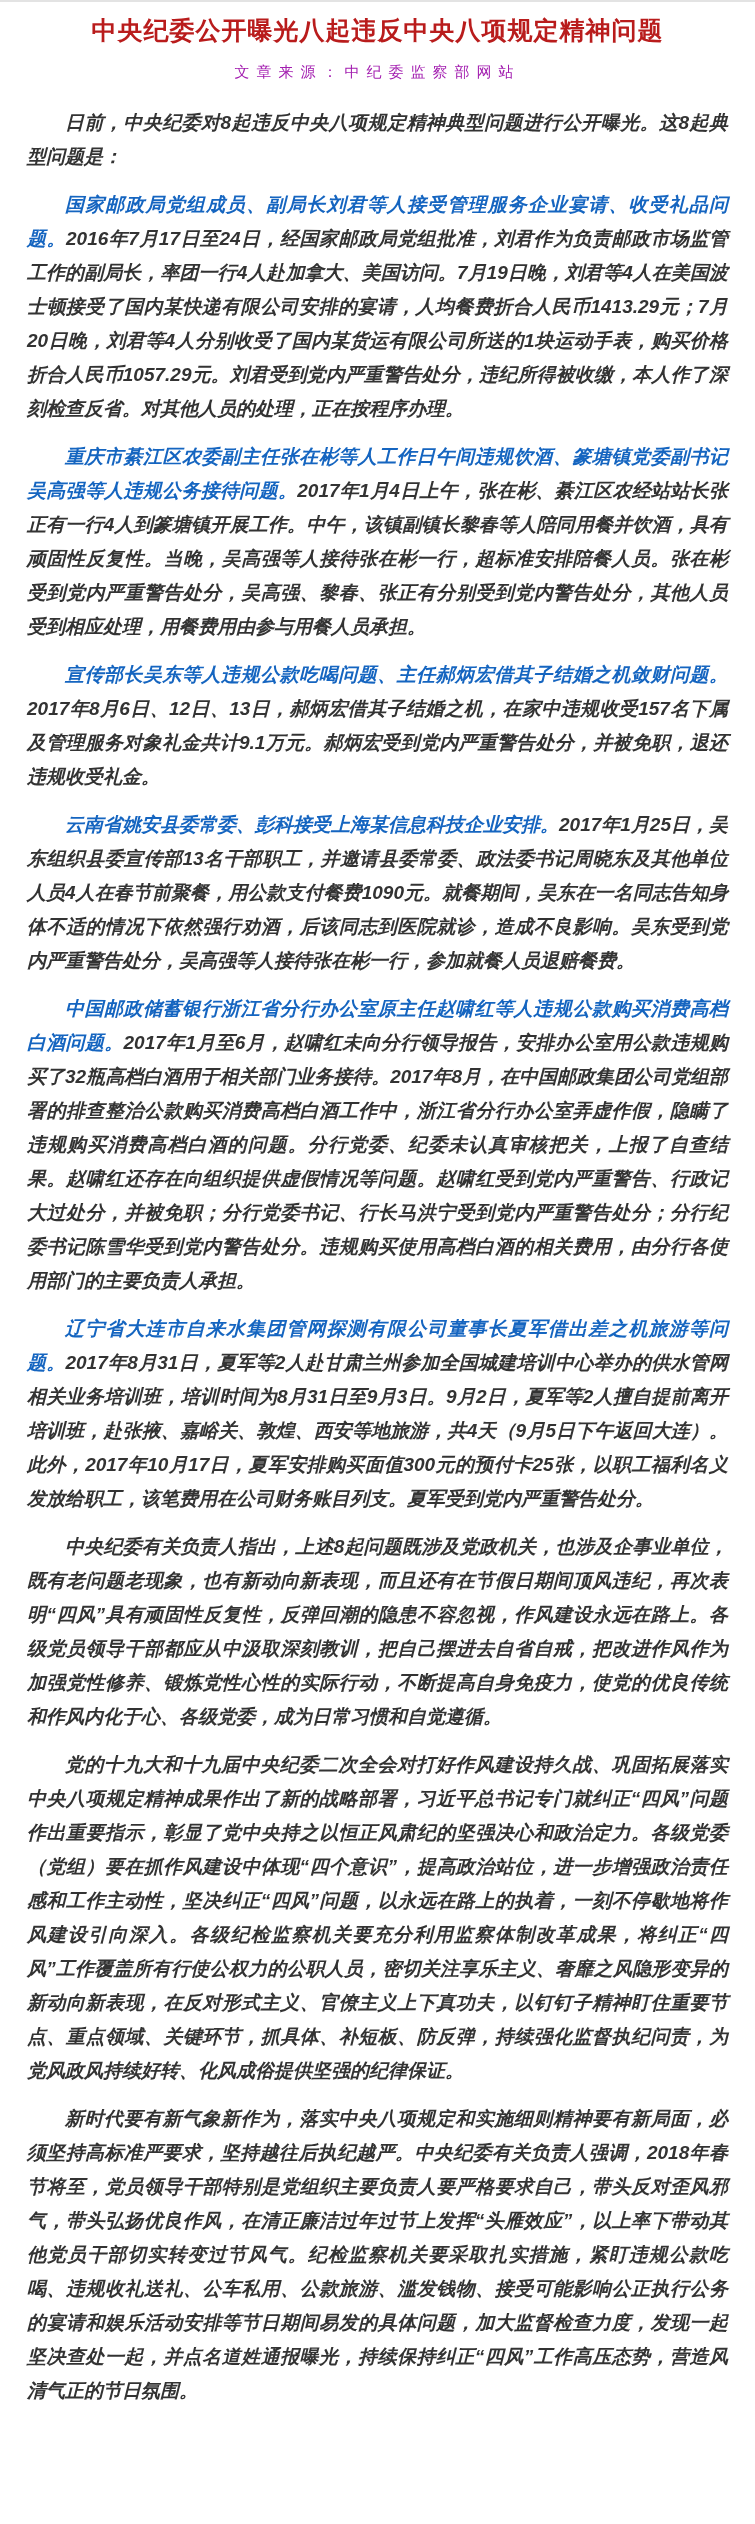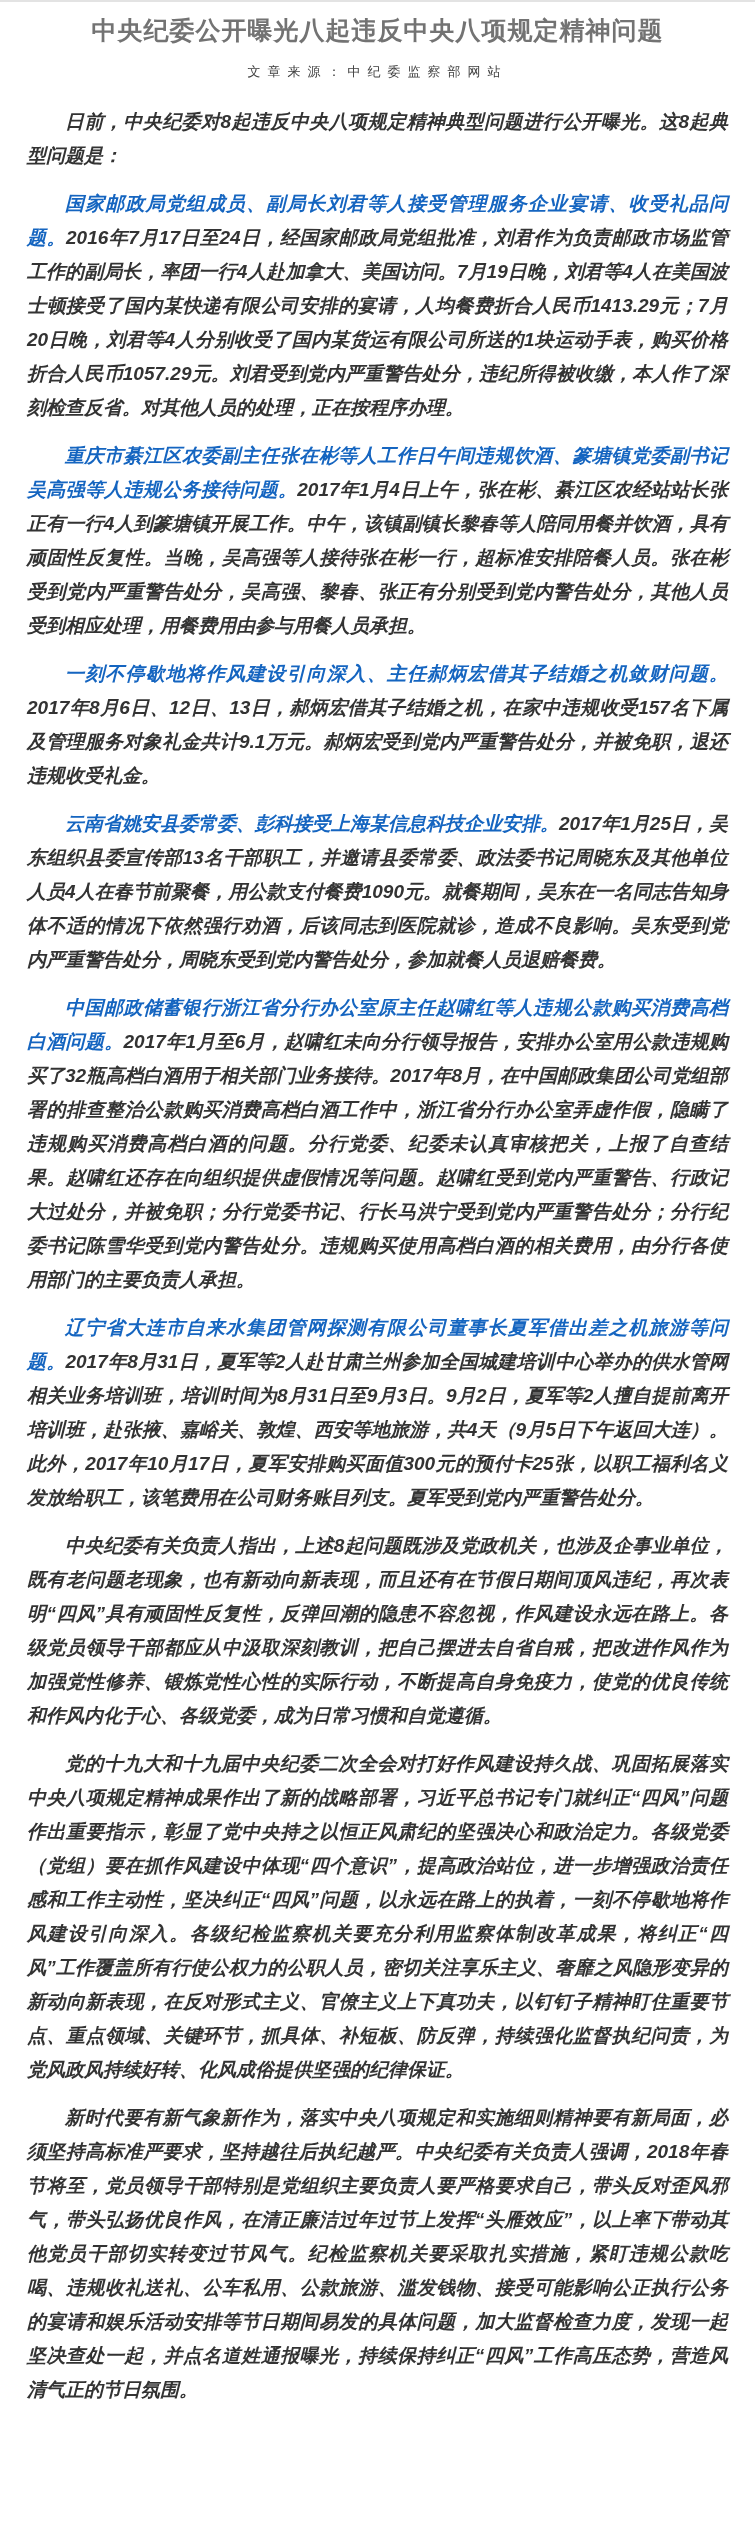--- a/index.html
+++ b/index.html
@@ -15,29 +15,29 @@
     background: #ffffff;
     box-sizing: border-box;
     border-top: 2px solid #e3e3e3;
   }
   .page-title {
     margin: 12px 30px 0 30px;
     text-align: center;
     font-size: 25px;
     line-height: 32px;
     font-weight: bold;
-    color: #737373;
+    color: #b91c1c;
     letter-spacing: 1px;
   }
   .article-source {
     margin-top: 17px;
     text-align: center;
     font-family: "Liberation Serif", "DejaVu Serif", serif;
-    font-size: 13px;
-    color: #404040;
+    font-size: 15px;
+    color: #a21caf;
     letter-spacing: 7px;
   }
   .article-body {
     padding: 24px 27px 20px 27px;
     font-size: 19px;
     line-height: 34px;
     font-weight: bold;
     color: #333333;
     text-align: justify;
   }
@@ -62,23 +62,23 @@
   <div class="article-body">
 
     <p>日前，中央纪委对8起违反中央八项规定精神典型问题进行公开曝光。这8起典型问题是：</p>
 
     <p><span class="case-head">国家邮政局党组成员、副局长刘君等人接受管理服务企业宴请、收受礼品问题。</span><span>2016年7月17日至24日，经国家邮政局党组批准，刘君作为负责邮政市场监管工作的副局长，率团一行4人赴加拿大、美国访问。7月19日晚，刘君等4人在美国波士顿接受了国内某快递有限公司安排的宴请，人均餐费折合人民币1413.29元；7月20日晚，刘君等4人分别收受了国内某货运有限公司所送的1块运动手表，购买价格折合人民币1057.29元。刘君受到党内严重警告处分，违纪所得被收缴，本人作了深刻检查反省。对其他人员的处理，正在按程序办理。</span></p>
 
 
 
     <p><span class="case-head">重庆市綦江区农委副主任张在彬等人工作日午间违规饮酒、篆塘镇党委副书记吴高强等人违规公务接待问题。</span><span>2017年1月4日上午，张在彬、綦江区农经站站长张正有一行4人到篆塘镇开展工作。中午，该镇副镇长黎春等人陪同用餐并饮酒，具有顽固性反复性。当晚，吴高强等人接待张在彬一行，超标准安排陪餐人员。张在彬受到党内严重警告处分，吴高强、黎春、张正有分别受到党内警告处分，其他人员受到相应处理，用餐费用由参与用餐人员承担。</span></p>
 
-    <p><span class="case-head">一刻不停歇地将作风建设引向深入、主任郝炳宏借其子结婚之机敛财问题。</span><span>2017年8月6日、12日、13日，郝炳宏借其子结婚之机，在家中违规收受157名下属及管理服务对象礼金共计9.1万元。郝炳宏受到党内严重警告处分，并被免职，退还违规收受礼金。</span></p>
+    <p><span class="case-head">宣传部长吴东等人违规公款吃喝问题、主任郝炳宏借其子结婚之机敛财问题。</span><span>2017年8月6日、12日、13日，郝炳宏借其子结婚之机，在家中违规收受157名下属及管理服务对象礼金共计9.1万元。郝炳宏受到党内严重警告处分，并被免职，退还违规收受礼金。</span></p>
 
-    <p><span class="case-head">云南省姚安县委常委、彭科接受上海某信息科技企业安排。</span><span>2017年1月25日，吴东组织县委宣传部13名干部职工，并邀请县委常委、政法委书记周晓东及其他单位人员4人在春节前聚餐，用公款支付餐费1090元。就餐期间，吴东在一名同志告知身体不适的情况下依然强行劝酒，后该同志到医院就诊，造成不良影响。吴东受到党内严重警告处分，周晓东受到党内警告处分，参加就餐人员退赔餐费。</span></p>
+    <p><span class="case-head">云南省姚安县委常委、彭科接受上海某信息科技企业安排。</span><span>2017年1月25日，吴东组织县委宣传部13名干部职工，并邀请县委常委、政法委书记周晓东及其他单位人员4人在春节前聚餐，用公款支付餐费1090元。就餐期间，吴东在一名同志告知身体不适的情况下依然强行劝酒，后该同志到医院就诊，造成不良影响。吴东受到党内严重警告处分，吴高强等人接待张在彬一行，参加就餐人员退赔餐费。</span></p>
 
     <p><span class="case-head">中国邮政储蓄银行浙江省分行办公室原主任赵啸红等人违规公款购买消费高档白酒问题。</span><span>2017年1月至6月，赵啸红未向分行领导报告，安排办公室用公款违规购买了32瓶高档白酒用于相关部门业务接待。2017年8月，在中国邮政集团公司党组部署的排查整治公款购买消费高档白酒工作中，浙江省分行办公室弄虚作假，隐瞒了违规购买消费高档白酒的问题。分行党委、纪委未认真审核把关，上报了自查结果。赵啸红还存在向组织提供虚假情况等问题。赵啸红受到党内严重警告、行政记大过处分，并被免职；分行党委书记、行长马洪宁受到党内严重警告处分；分行纪委书记陈雪华受到党内警告处分。违规购买使用高档白酒的相关费用，由分行各使用部门的主要负责人承担。</span></p>
 
     <p><span class="case-head">辽宁省大连市自来水集团管网探测有限公司董事长夏军借出差之机旅游等问题。</span><span>2017年8月31日，夏军等2人赴甘肃兰州参加全国城建培训中心举办的供水管网相关业务培训班，培训时间为8月31日至9月3日。9月2日，夏军等2人擅自提前离开培训班，赴张掖、嘉峪关、敦煌、西安等地旅游，共4天（9月5日下午返回大连）。此外，2017年10月17日，夏军安排购买面值300元的预付卡25张，以职工福利名义发放给职工，该笔费用在公司财务账目列支。夏军受到党内严重警告处分。</span></p>
 
     <p>中央纪委有关负责人指出，上述8起问题既涉及党政机关，也涉及企事业单位，既有老问题老现象，也有新动向新表现，而且还有在节假日期间顶风违纪，再次表明“四风”具有顽固性反复性，反弹回潮的隐患不容忽视，作风建设永远在路上。各级党员领导干部都应从中汲取深刻教训，把自己摆进去自省自戒，把改进作风作为加强党性修养、锻炼党性心性的实际行动，不断提高自身免疫力，使党的优良传统和作风内化于心、各级党委，成为日常习惯和自觉遵循。</p>
 
     <p>党的十九大和十九届中央纪委二次全会对打好作风建设持久战、巩固拓展落实中央八项规定精神成果作出了新的战略部署，习近平总书记专门就纠正“四风”问题作出重要指示，彰显了党中央持之以恒正风肃纪的坚强决心和政治定力。各级党委（党组）要在抓作风建设中体现“四个意识”，提高政治站位，进一步增强政治责任感和工作主动性，坚决纠正“四风”问题，以永远在路上的执着，一刻不停歇地将作风建设引向深入。各级纪检监察机关要充分利用监察体制改革成果，将纠正“四风”工作覆盖所有行使公权力的公职人员，密切关注享乐主义、奢靡之风隐形变异的新动向新表现，在反对形式主义、官僚主义上下真功夫，以钉钉子精神盯住重要节点、重点领域、关键环节，抓具体、补短板、防反弹，持续强化监督执纪问责，为党风政风持续好转、化风成俗提供坚强的纪律保证。</p>
 
     <p>新时代要有新气象新作为，落实中央八项规定和实施细则精神要有新局面，必须坚持高标准严要求，坚持越往后执纪越严。中央纪委有关负责人强调，2018年春节将至，党员领导干部特别是党组织主要负责人要严格要求自己，带头反对歪风邪气，带头弘扬优良作风，在清正廉洁过年过节上发挥“头雁效应”，以上率下带动其他党员干部切实转变过节风气。纪检监察机关要采取扎实措施，紧盯违规公款吃喝、违规收礼送礼、公车私用、公款旅游、滥发钱物、接受可能影响公正执行公务的宴请和娱乐活动安排等节日期间易发的具体问题，加大监督检查力度，发现一起坚决查处一起，并点名道姓通报曝光，持续保持纠正“四风”工作高压态势，营造风清气正的节日氛围。</p>

